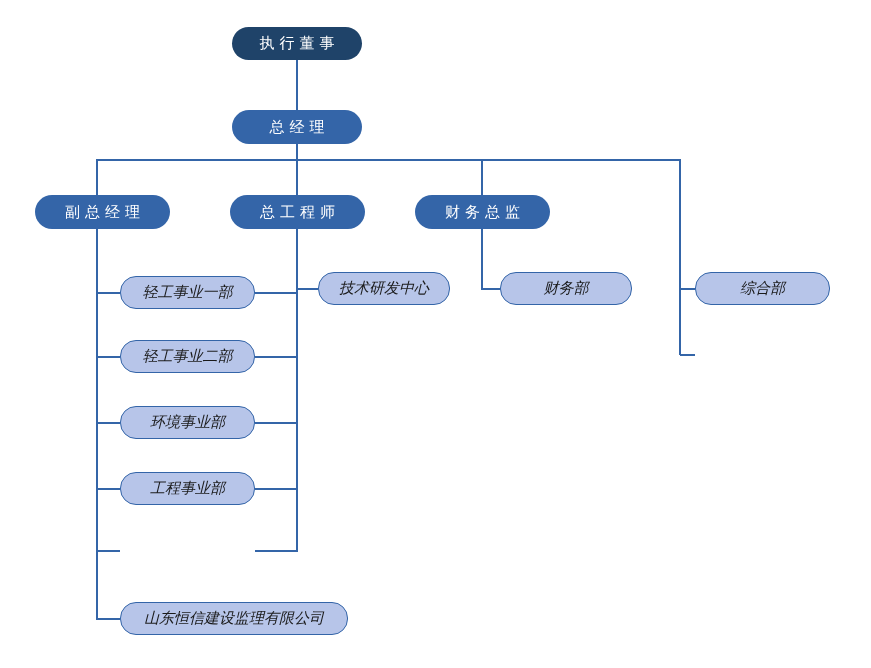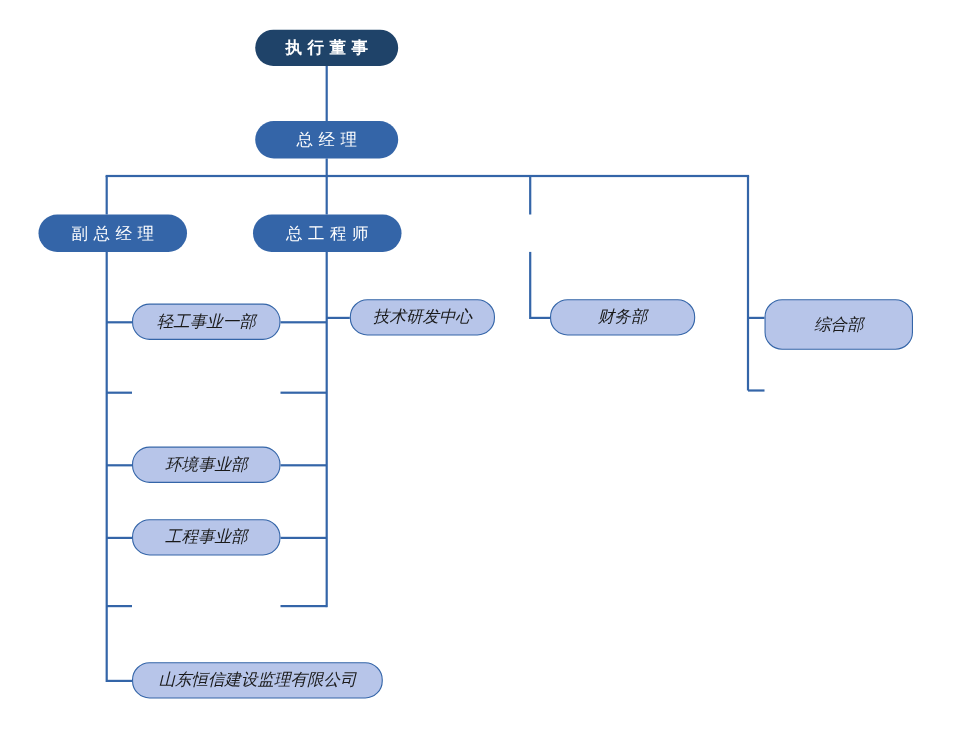--- a/index.html
+++ b/index.html
@@ -6,21 +6,21 @@
   html,body { background:#ffffff; }
   body { font-family:"DejaVu Sans","Liberation Sans",sans-serif; }
   .canvas { position:relative; width:871px; height:668px; background:#fff; overflow:hidden; }
   .line { position:absolute; background:var(--line,#3465a8); }
   .node {
     position:absolute; display:flex; align-items:center; justify-content:center;
     text-align:center; font-size:15px; line-height:1; white-space:nowrap;
   }
   .level1 {
     background:var(--level1-fill,#1f4369); color:var(--level-text,#fff);
-    font-weight:bold; border-radius:17px; letter-spacing:5px; text-indent:5px;
+    font-weight:normal; border-radius:17px; letter-spacing:5px; text-indent:5px;
   }
   .level2 {
     background:var(--level2-fill,#3465a8); color:var(--level-text,#fff);
     font-weight:normal; border-radius:17px; letter-spacing:5px; text-indent:5px;
   }
   .leaf {
     background:var(--leaf-fill,#b7c5e9); color:var(--leaf-text,#1a1a1a);
     border:1.5px solid var(--leaf-border,#3465a8); border-radius:16px;font-style:italic;
   }
 </style>
@@ -57,23 +57,25 @@
   <div class="line" style="left:297px; top:287.5px; width:21px; height:2px"></div>
   <div class="line" style="left:482px; top:287.5px; width:18px; height:2px"></div>
   <div class="line" style="left:680px; top:287.5px; width:15px; height:2px"></div>
   <div class="line" style="left:680px; top:353.5px; width:15px; height:2px"></div>
 
   <div class="node level1" style="left:232px; top:27px; width:130px; height:33px">执行董事</div>
 
   <div class="node level2" style="left:232px; top:110px; width:130px; height:34px">总经理</div>
   <div class="node level2" style="left:230px; top:195px; width:135px; height:34px">总工程师</div>
   <div class="node level2" style="left:35px; top:195px; width:135px; height:34px">副总经理</div>
+  <div class="node level2" style="left:415px; top:195px; width:135px; height:34px">财务总监</div>
 
   <div class="node leaf" style="left:120px; top:276px; width:135px; height:33px">轻工事业一部</div>
+  <div class="node leaf" style="left:120px; top:340px; width:135px; height:33px">轻工事业二部</div>
   <div class="node leaf" style="left:120px; top:472px; width:135px; height:33px">工程事业部</div>
   <div class="node leaf" style="left:120px; top:406px; width:135px; height:33px">环境事业部</div>
   <div class="node leaf" style="left:120px; top:602px; width:228px; height:33px">山东恒信建设监理有限公司</div>
 
   <div class="node leaf" style="left:318px; top:272px; width:132px; height:33px">技术研发中心</div>
   <div class="node leaf" style="left:500px; top:272px; width:132px; height:33px">财务部</div>
-  <div class="node leaf" style="left:695px; top:272px; width:135px; height:46px">综合部</div>
+  <div class="node leaf" style="left:695px; top:272px; width:135px; height:33px">综合部</div>
 
 </div>
 
 </body></html>

